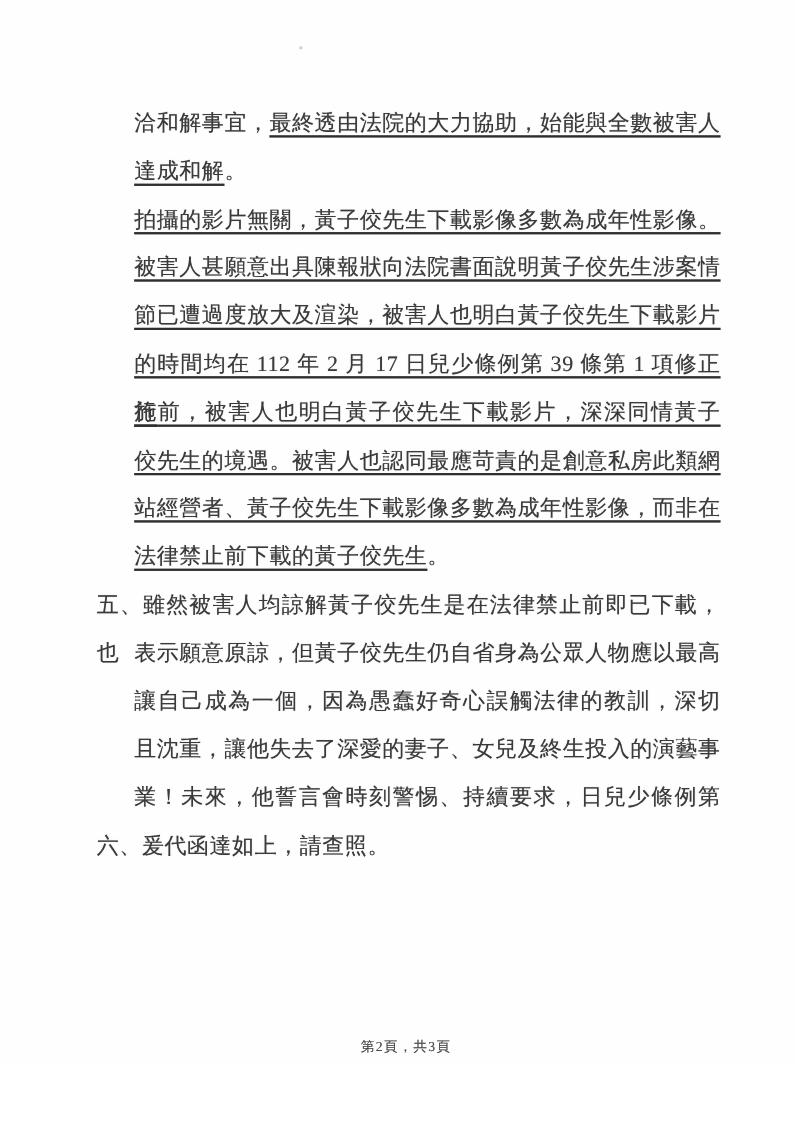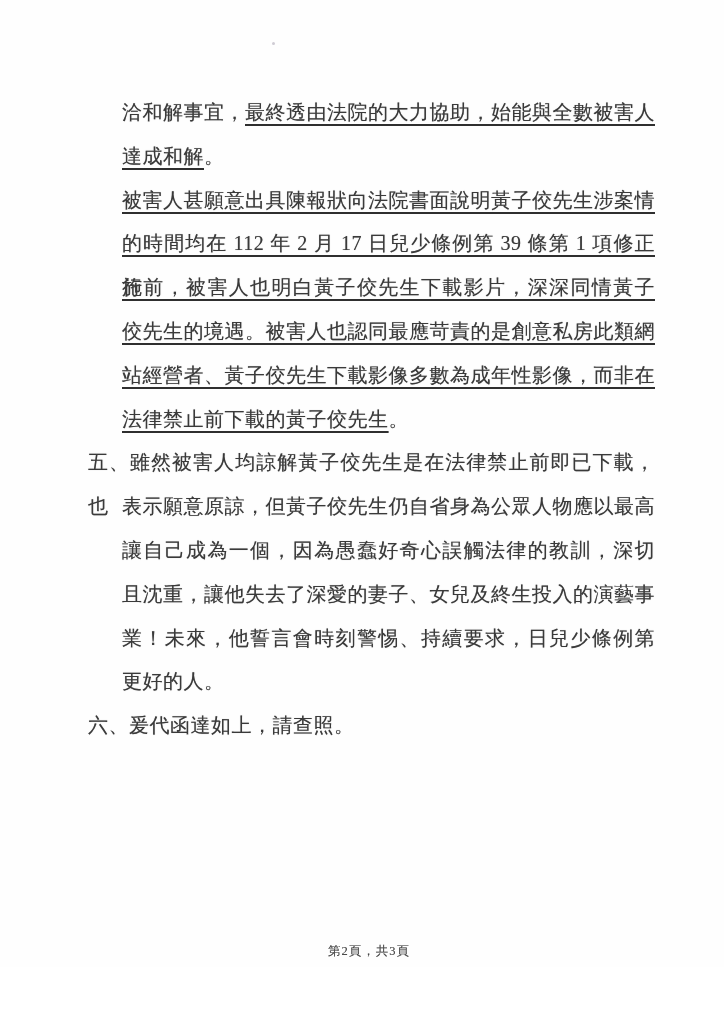--- a/index.html
+++ b/index.html
@@ -67,28 +67,29 @@
   }
 </style>
 </head>
 <body>
 
 <div class="page">
   <div class="speck"></div>
   <div class="textcol" id="textcol">
       <div class="line cont"><span class="seg">洽和解事宜，</span><span class="seg-u">最終透由法院的大力協助，始能與全數被害人</span></div>
       <div class="line cont short"><span class="seg-u">達成和解</span><span class="seg">。</span></div>
+      <div class="line cont"><span class="seg-u">拍攝的影片無關，黃子佼先生下載影像多數為成年性影像。</span></div>
       <div class="line cont"><span class="seg-u">被害人甚願意出具陳報狀向法院書面說明黃子佼先生涉案情</span></div>
+      <div class="line cont"><span class="seg-u">節已遭過度放大及渲染，被害人也明白黃子佼先生下載影片</span></div>
       <div class="line cont"><span class="seg-u">的時間均在 112 年 2 月 17 日兒少條例第 39 條第 1 項修正施</span></div>
       <div class="line cont"><span class="seg-u">行前，被害人也明白黃子佼先生下載影片，深深同情黃子</span></div>
       <div class="line cont"><span class="seg-u">佼先生的境遇。被害人也認同最應苛責的是創意私房此類網</span></div>
       <div class="line cont"><span class="seg-u">站經營者、黃子佼先生下載影像多數為成年性影像，而非在</span></div>
       <div class="line cont short"><span class="seg-u">法律禁止前下載的黃子佼先生</span><span class="seg">。</span></div>
       <div class="line"><span class="seg">五、雖然被害人均諒解黃子佼先生是在法律禁止前即已下載，也</span></div>
       <div class="line cont"><span class="seg">表示願意原諒，但黃子佼先生仍自省身為公眾人物應以最高</span></div>
       <div class="line cont"><span class="seg">讓自己成為一個，因為愚蠢好奇心誤觸法律的教訓，深切</span></div>
       <div class="line cont"><span class="seg">且沈重，讓他失去了深愛的妻子、女兒及終生投入的演藝事</span></div>
       <div class="line cont"><span class="seg">業！未來，他誓言會時刻警惕、持續要求，日兒少條例第</span></div>
-      <div class="line cont short"><span class="seg">更好的人。</span></div>
       <div class="line short"><span class="seg">六、爰代函達如上，請查照。</span></div>
     </div>
   <div class="footer">第2頁，共3頁</div>
 </div>
 
 </body></html>

